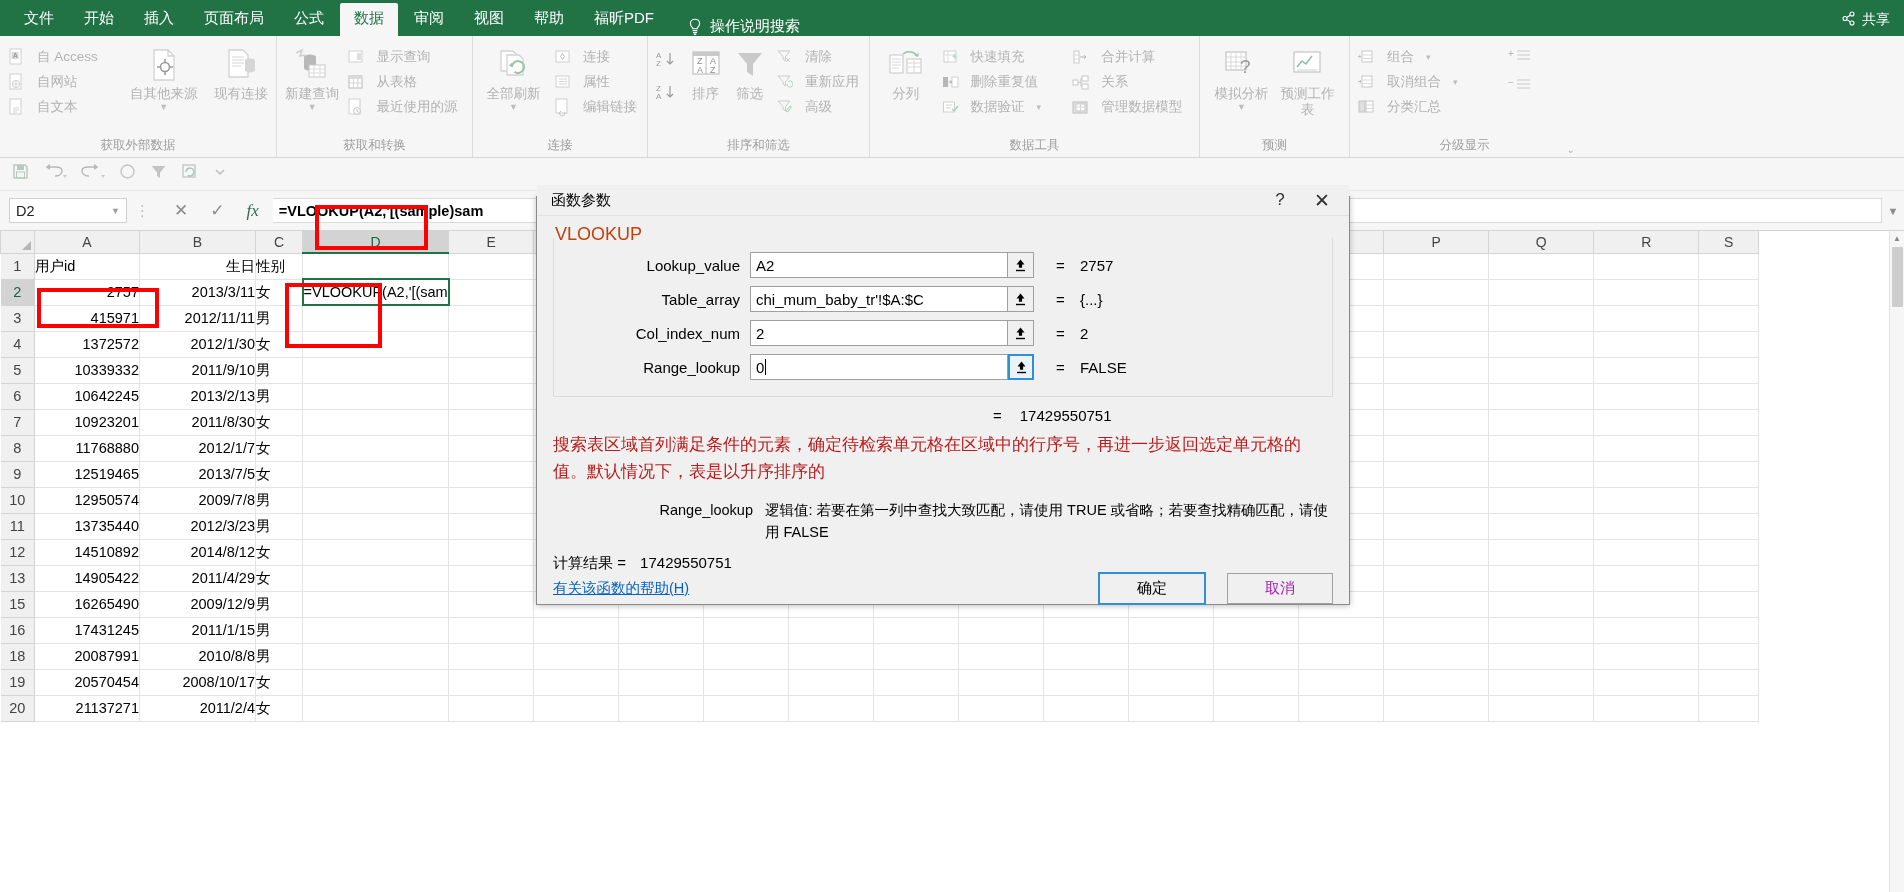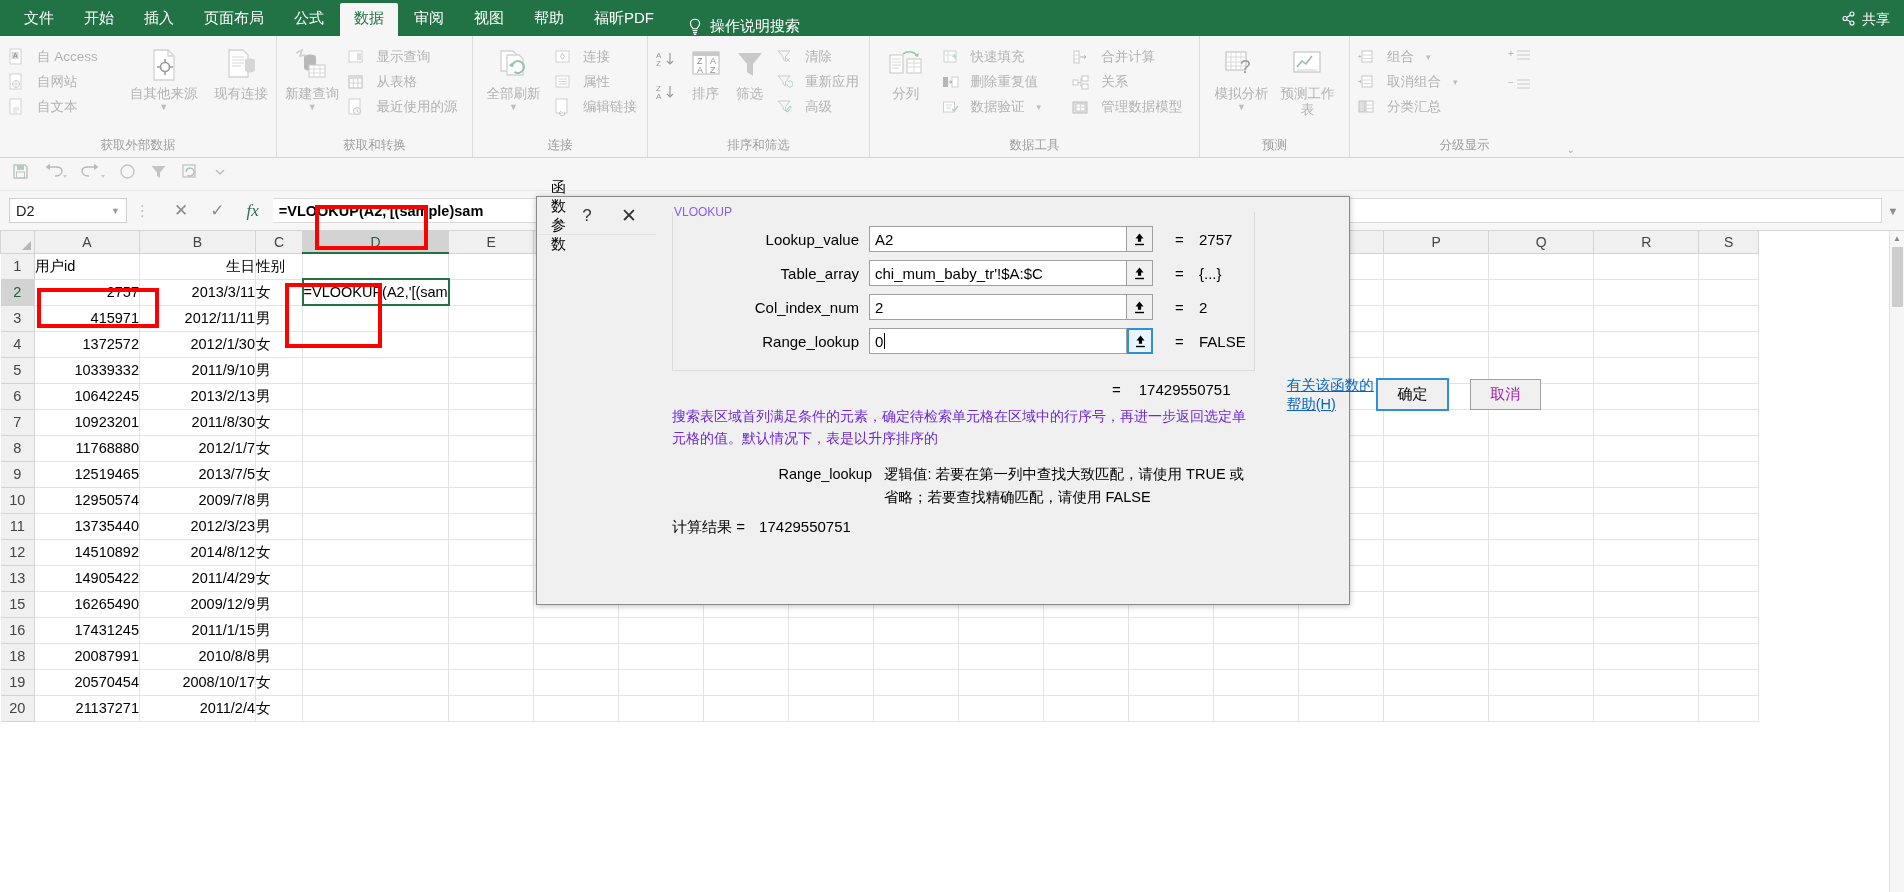--- a/index.html
+++ b/index.html
@@ -102,51 +102,51 @@
   .cell.dsel{ border:2px solid #217346; }
 
   
   .redbox{ position:absolute; border:4px solid #ff0000; pointer-events:none; z-index:30; }
 
   
   .dialog{
     position:absolute; left:536px; top:196px; width:814px; height:409px;
     background:#f0f0f0; border:1px solid #8a8a8a; z-index:40;
     box-shadow:0 1px 6px rgba(0,0,0,.25);
-    display:flex; flex-direction:row;
+    display:flex; flex-direction:column;justify-content:center;
   }
   .dlg-title{
     height:38px; background:#f0f0f0; display:flex; align-items:center;
     padding:0 6px 0 14px; font-size:15px; color:#000; border-bottom:1px solid #e2e2e2;
   }
   .dlg-title .t{ flex:1; }
   .dlg-btn{ width:42px; height:30px; display:flex;align-items:center;justify-content:center;
             color:#333; font-size:17px; }
   .dlg-btn.x{ font-size:19px; font-weight:300; }
   .dlg-body{ flex:1; padding:8px 16px 0 16px; position:relative; }
 
-  .fn-name{ font-size:12px; color:#8b5cf6; padding-left:2px; margin-bottom:2px;}
+  .fn-name{ font-size:18px; color:#c2410c; padding-left:2px; margin-bottom:2px;}
   .args{ border:1px solid #dcdcdc; border-top:none; padding:10px 8px 12px 8px; margin-top:-9px;}
   .arow{ display:flex; align-items:center; height:34px; }
   .alabel{ width:188px; text-align:right; font-size:15px; color:#000; padding-right:10px;}
   .ainput{
     width:258px; height:26px; background:#fff; border:1px solid #a0a0a0;
     font-size:15px; color:#000; padding:0 5px; display:flex; align-items:center; position:relative;
   }
   .acaret{ display:inline-block; width:1px; height:16px; background:#000; margin-left:1px;}
   .collapse{
     width:26px; height:26px; border:1px solid #a0a0a0; border-left:none; background:#f0f0f0;
     display:flex; align-items:center; justify-content:center;
   }
   .collapse.focus{ border:2px solid #2f8fd8; background:#eaf4fc;}
   .aeq{ font-size:15px; color:#000; margin-left:22px; width:24px;}
   .aval{ font-size:15px; color:#000; }
   .result-line{ display:flex; align-items:center; margin:10px 0 0 0; padding-left:440px; font-size:15px;}
   .result-line .eq{ margin-right:18px;}
-  .desc{ font-size:14px; color:#6d28d9; line-height:1.55; margin-top:8px;}
+  .desc{ font-size:17px; color:#b91c1c; line-height:1.55; margin-top:8px;}
   .arg-help{ font-size:14.5px; color:#000; line-height:1.55; margin-top:14px; display:flex; }
   .arg-help .nm{ width:212px; text-align:right; padding-right:12px; flex:0 0 212px;}
   .dlg-foot{ padding:0 16px 12px 16px; display:flex; align-items:center;}
   .helplink{ font-size:14.5px; color:#0563c1; text-decoration:underline; }
   .foot-spacer{ flex:1; }
   .okbtn{
     width:106px; height:31px; background:#f0f0f0; border:1px solid #2f8fd8;
     outline:1px solid #2f8fd8; font-size:15px; display:flex;align-items:center;justify-content:center;
     margin-right:22px; color:#000;
   }

